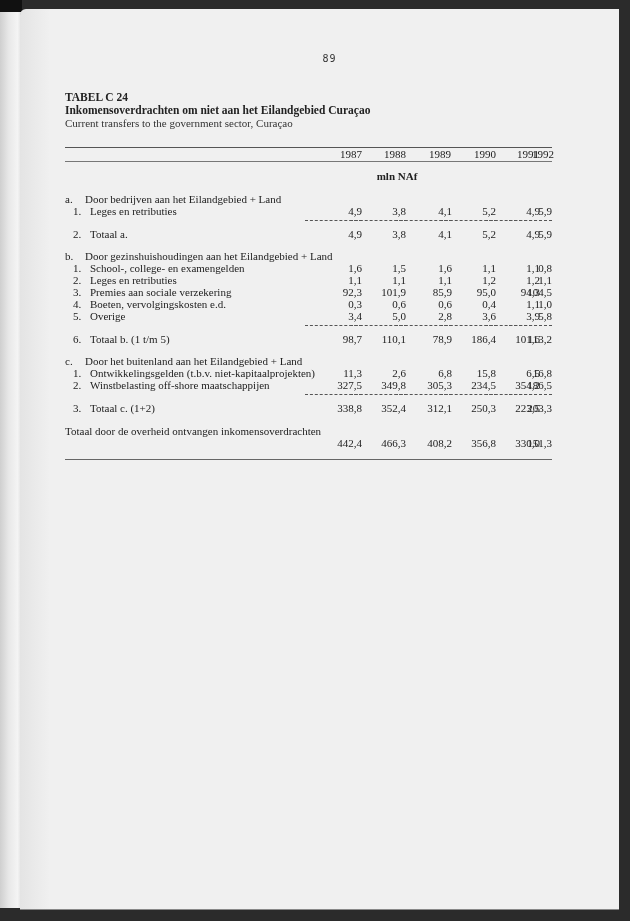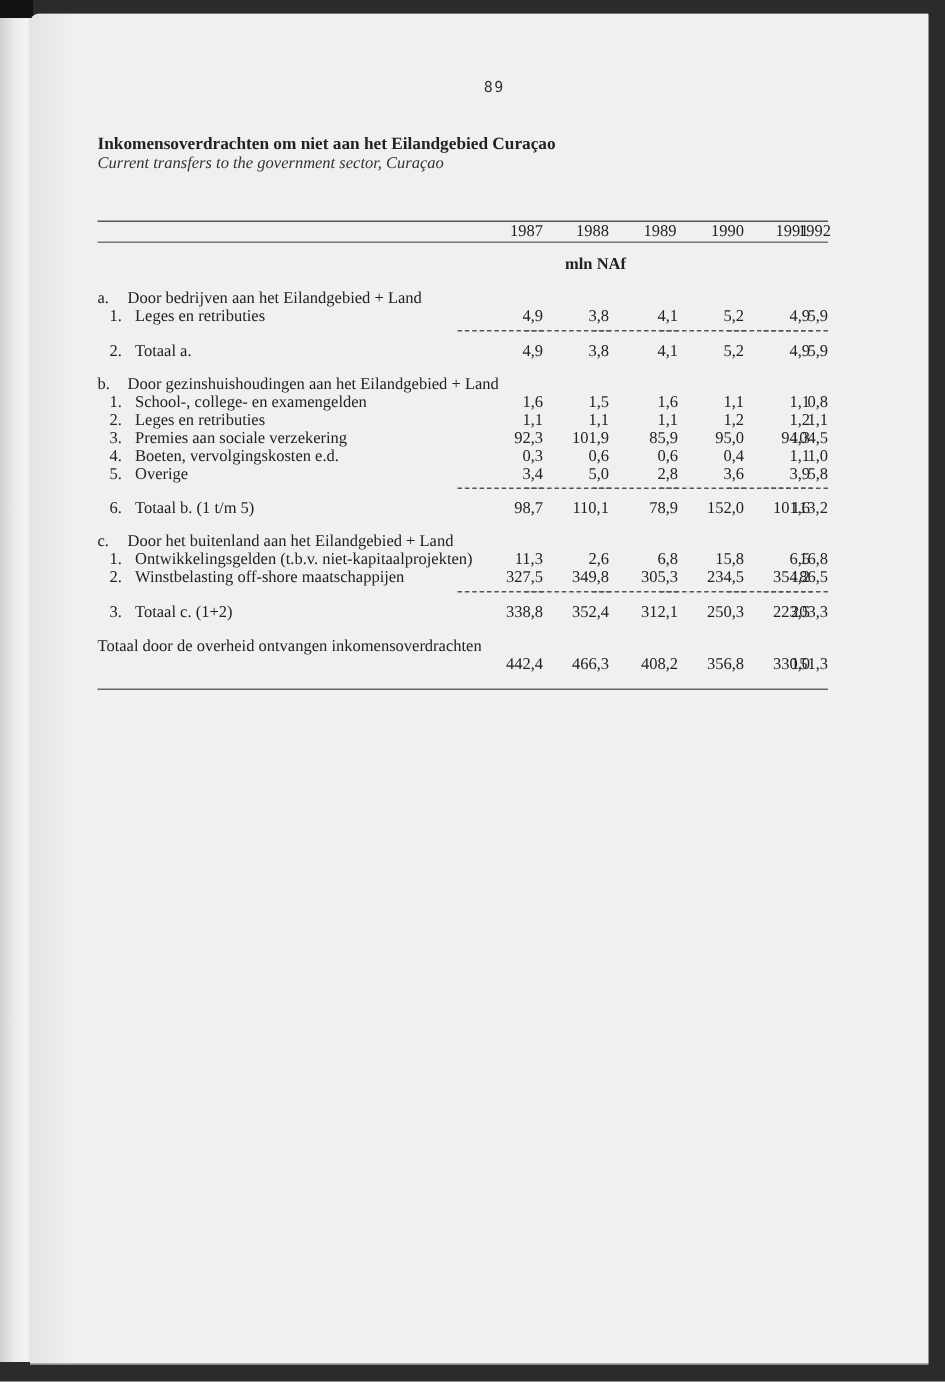--- a/index.html
+++ b/index.html
@@ -27,21 +27,21 @@
   .page-number {
     position: absolute; left: 0; width: 100%; top: 44px;
     text-align: center;
     font-family: "DejaVu Sans Mono", "Liberation Mono", monospace;
     font-size: 10px; letter-spacing: 1px; color: #333;
     padding-left: 20px; box-sizing: border-box;
   }
   .title-block { position: absolute; left: 45px; top: 81px; }
   .table-label { font-weight: bold; font-size: 11.5px; line-height: 14px; }
   .table-title { font-weight: bold; font-size: 11.5px; line-height: 13px; }
-  .table-subtitle { font-size: 11px; line-height: 13px; color: #333; font-style: italic; }
+  .table-subtitle { font-size: 11px; line-height: 13px; color: #333; }
 
   .rule { position: absolute; left: 45px; width: 487px; }
   .rule-top { top: 138px; border-top: 1.5px solid #555; }
   .rule-header-bottom { top: 152px; border-top: 1px solid #777; }
   .rule-bottom { top: 450px; border-top: 1.5px solid #666; }
 
   .years {
     position: absolute; top: 138px; left: 45px; width: 487px; height: 14px;
   }
   .year {
@@ -75,20 +75,21 @@
 </head>
 <body>
 
 <div class="spine-shadow"></div>
 <div class="spine"></div>
 
 <div class="page">
   <div class="page-number">89</div>
 
   <div class="title-block">
+    <div class="table-label">TABEL C 24</div>
     <div class="table-title">Inkomensoverdrachten om niet aan het Eilandgebied Curaçao</div>
     <div class="table-subtitle">Current transfers to the government sector, Curaçao</div>
   </div>
 
   <div class="rule rule-top"></div>
   <div class="years">
     <span class="year" style="left:257px">1987</span>
     <span class="year" style="left:301px">1988</span>
     <span class="year" style="left:346px">1989</span>
     <span class="year" style="left:391px">1990</span>
@@ -193,21 +194,21 @@
     <span class="dash d3"></span>
       <span class="dash d4"></span>
       <span class="dash d5"></span>
   </div>
   <div class="row" style="top:324px">
     <span class="num">6.</span>
     <span class="label">Totaal b. (1 t/m 5)</span>
     <span class="val c0">98,7</span>
     <span class="val c1">110,1</span>
     <span class="val c2">78,9</span>
-    <span class="val c3">152,0</span>
+    <span class="val c3">186,4</span>
     <span class="val c4">101,6</span>
     <span class="val c5">113,2</span>
   </div>
 
   <div class="row" style="top:346px">
     <span class="sect-letter">c.</span>
     <span class="sect-label">Door het buitenland aan het Eilandgebied + Land</span>
   </div>
   <div class="row" style="top:358px">
     <span class="num">1.</span>

